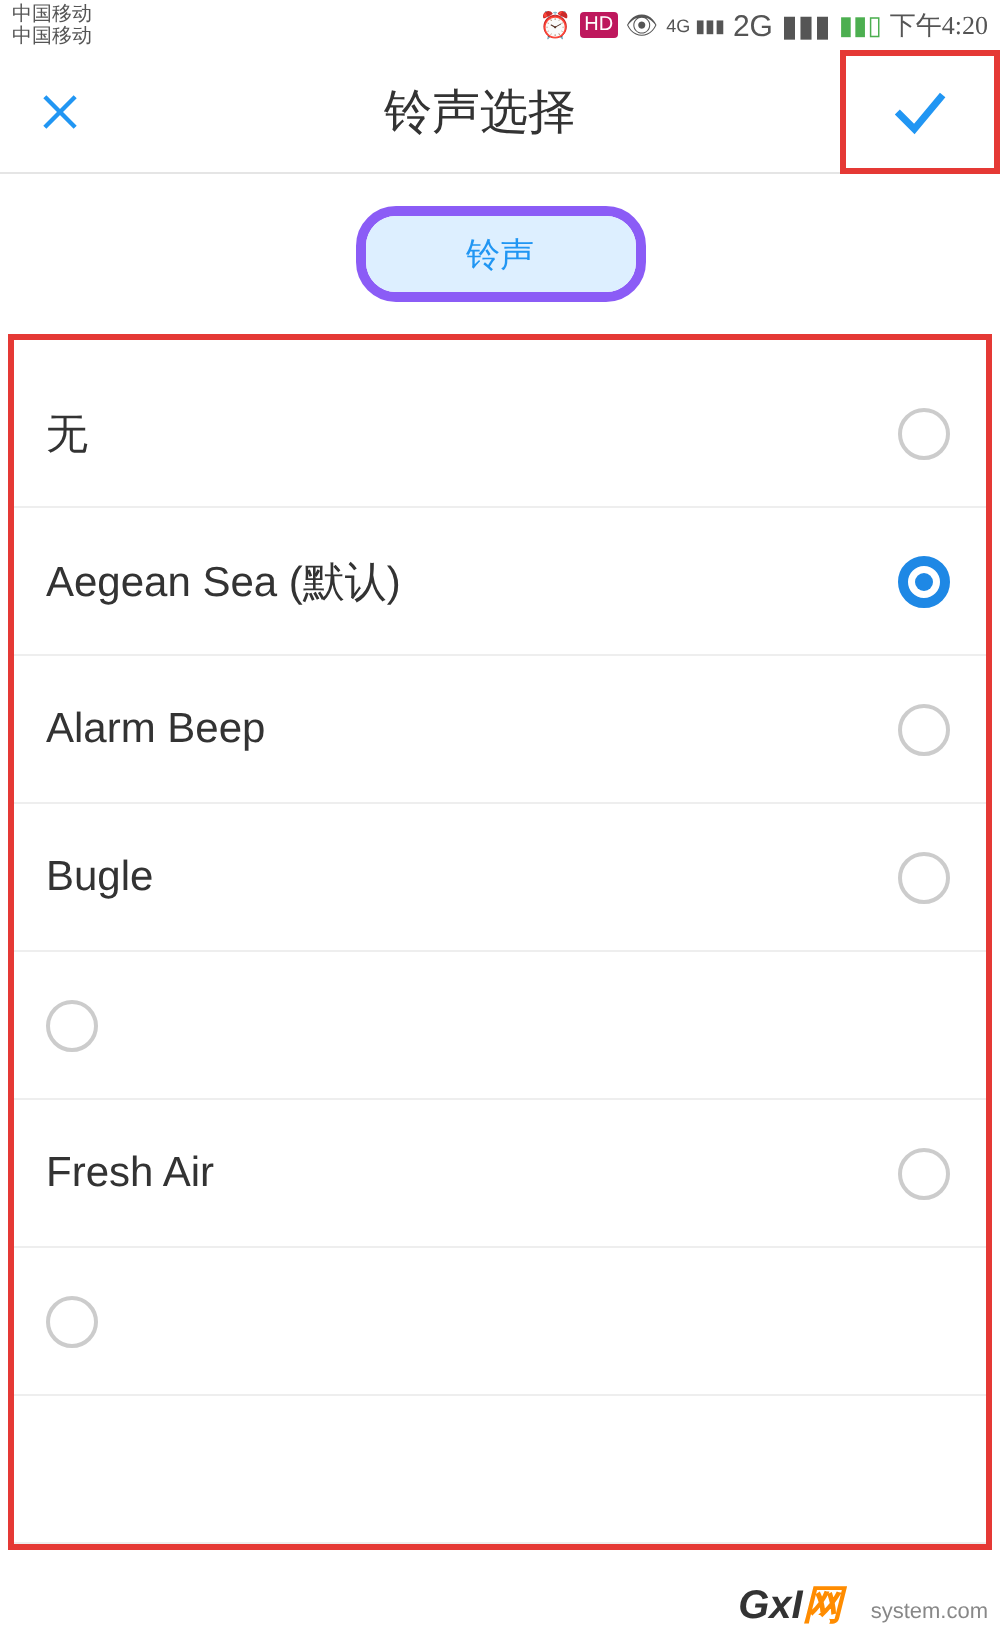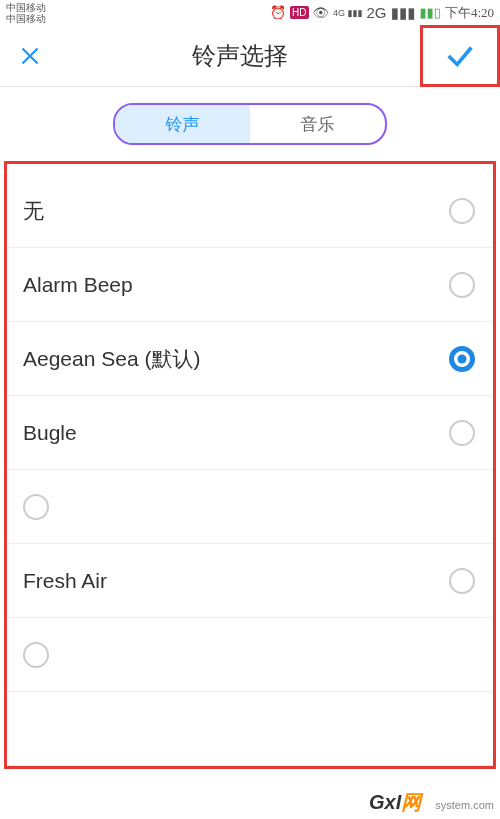--- a/index.html
+++ b/index.html
@@ -55,21 +55,21 @@
     }
     .confirm-btn svg { width: 34px; height: 34px; }
     .tabs {
       display: flex;
       justify-content: center;
       padding: 16px 0;
       background: #fff;
     }
     .tab-group {
       display: flex;
-      border: 2px solid #8b5cf6;
+      border: 5px solid #8b5cf6;
       border-radius: 20px;
       overflow: hidden;
       text-align: center;
     }
     .tab {
       width: 135px;
       height: 38px;
       display: flex;
       align-items: center;
       justify-content: center;
@@ -163,39 +163,38 @@
   <div class="confirm-btn">
     <svg viewBox="0 0 24 24">
         <path d="M4 12 L10 18 L20 6" stroke="#2196f3" stroke-width="2.5" fill="none"></path>
       </svg>
   </div>
 </div>
 
 <div class="tabs">
   <div class="tab-group">
     <div class="tab active">铃声</div>
-    <div class="tab">音乐</div>
   </div>
 </div>
 
 <div class="list-outer">
   <div class="list" id="ringtone-list">
       <div class="list-item">
         <span class="item-label">无</span>
         <span class="radio"></span>
       </div>
       <div class="list-item">
-        <span class="item-label">Alarm Beep</span>
-        <span class="radio"></span>
-      </div>
-      <div class="list-item">
         <span class="item-label">Aegean Sea (默认)</span>
         <span class="radio selected"></span>
       </div>
       <div class="list-item">
+        <span class="item-label">Alarm Beep</span>
+        <span class="radio"></span>
+      </div>
+      <div class="list-item">
         <span class="item-label">Bugle</span>
         <span class="radio"></span>
       </div>
       <div class="list-item">
         <span class="radio"></span>
       </div>
       <div class="list-item">
         <span class="item-label">Fresh Air</span>
         <span class="radio"></span>
       </div>

